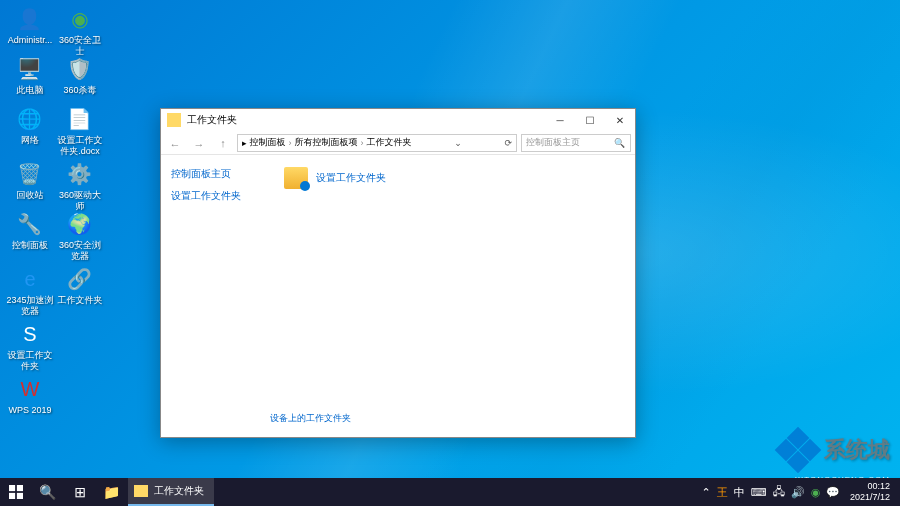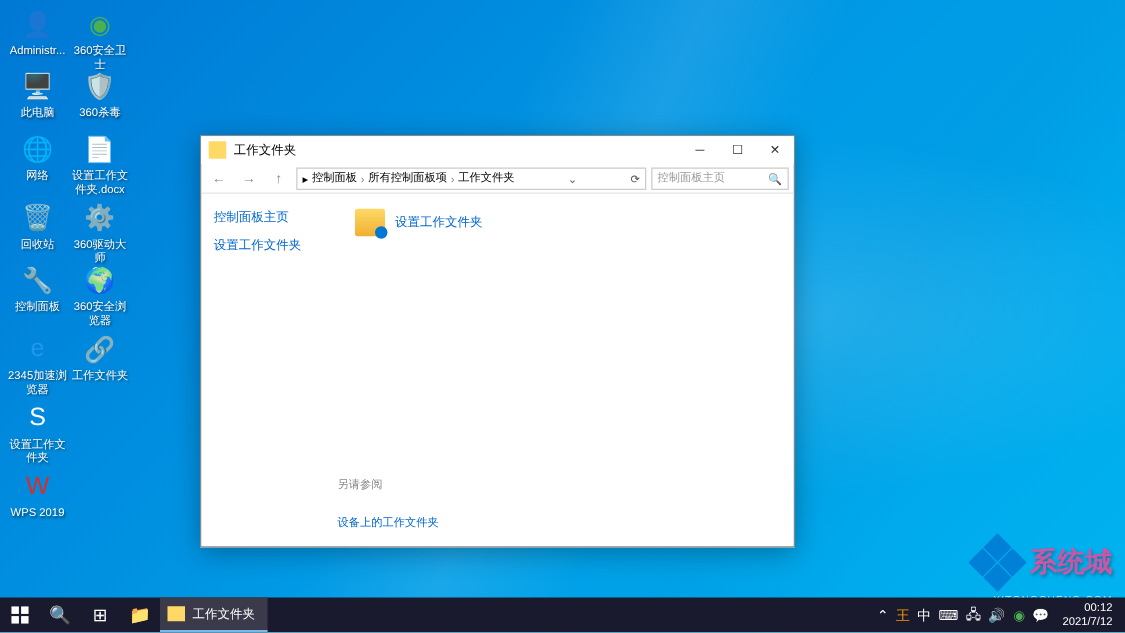--- a/index.html
+++ b/index.html
@@ -59,21 +59,21 @@
     .taskbar .clock { text-align: right; line-height: 11px; padding: 0 4px; }
     
     
     .watermark { position: absolute; right: 10px; bottom: 36px; display: flex; align-items: center; gap: 6px; opacity: 0.85; }
     .watermark .logo { width: 40px; height: 40px; position: relative; }
     .watermark .logo div { position: absolute; width: 16px; height: 16px; background: #0078d4; transform: rotate(45deg); }
     .watermark .logo .d1 { top: 0; left: 12px; }
     .watermark .logo .d2 { top: 12px; left: 0; }
     .watermark .logo .d3 { top: 12px; left: 24px; }
     .watermark .logo .d4 { top: 24px; left: 12px; }
-    .watermark .txt { color: #ec4899; font-size: 22px; font-weight: bold; text-shadow: 1px 1px 3px rgba(0,0,0,0.4); }
+    .watermark .txt { color: #737373; font-size: 22px; font-weight: bold; text-shadow: 1px 1px 3px rgba(0,0,0,0.4); }
     .watermark .sub { position: absolute; bottom: -14px; right: 0; font-size: 8px; color: #fff; letter-spacing: 1px; }
   </style>
 </head>
 <body>
 
 <div class="desktop">
   <div class="desktop-icon" style="left:5px;top:5px">
       <div class="ico">👤</div>
       <div class="lbl">Administr...</div>
     </div>
@@ -162,21 +162,20 @@
     <div class="sidebar">
       <a>控制面板主页</a>
       <a>设置工作文件夹</a>
     </div>
     <div class="main">
       <div class="action">
         <div class="fico"></div>
         <a>设置工作文件夹</a>
       </div>
       <div class="seealso">
-        <div>另请参阅</div>
         <a>设备上的工作文件夹</a>
       </div>
     </div>
   </div>
 </div>
 
 <div class="watermark">
   <div class="logo">
       <div class="d1"></div>
       <div class="d2"></div>

